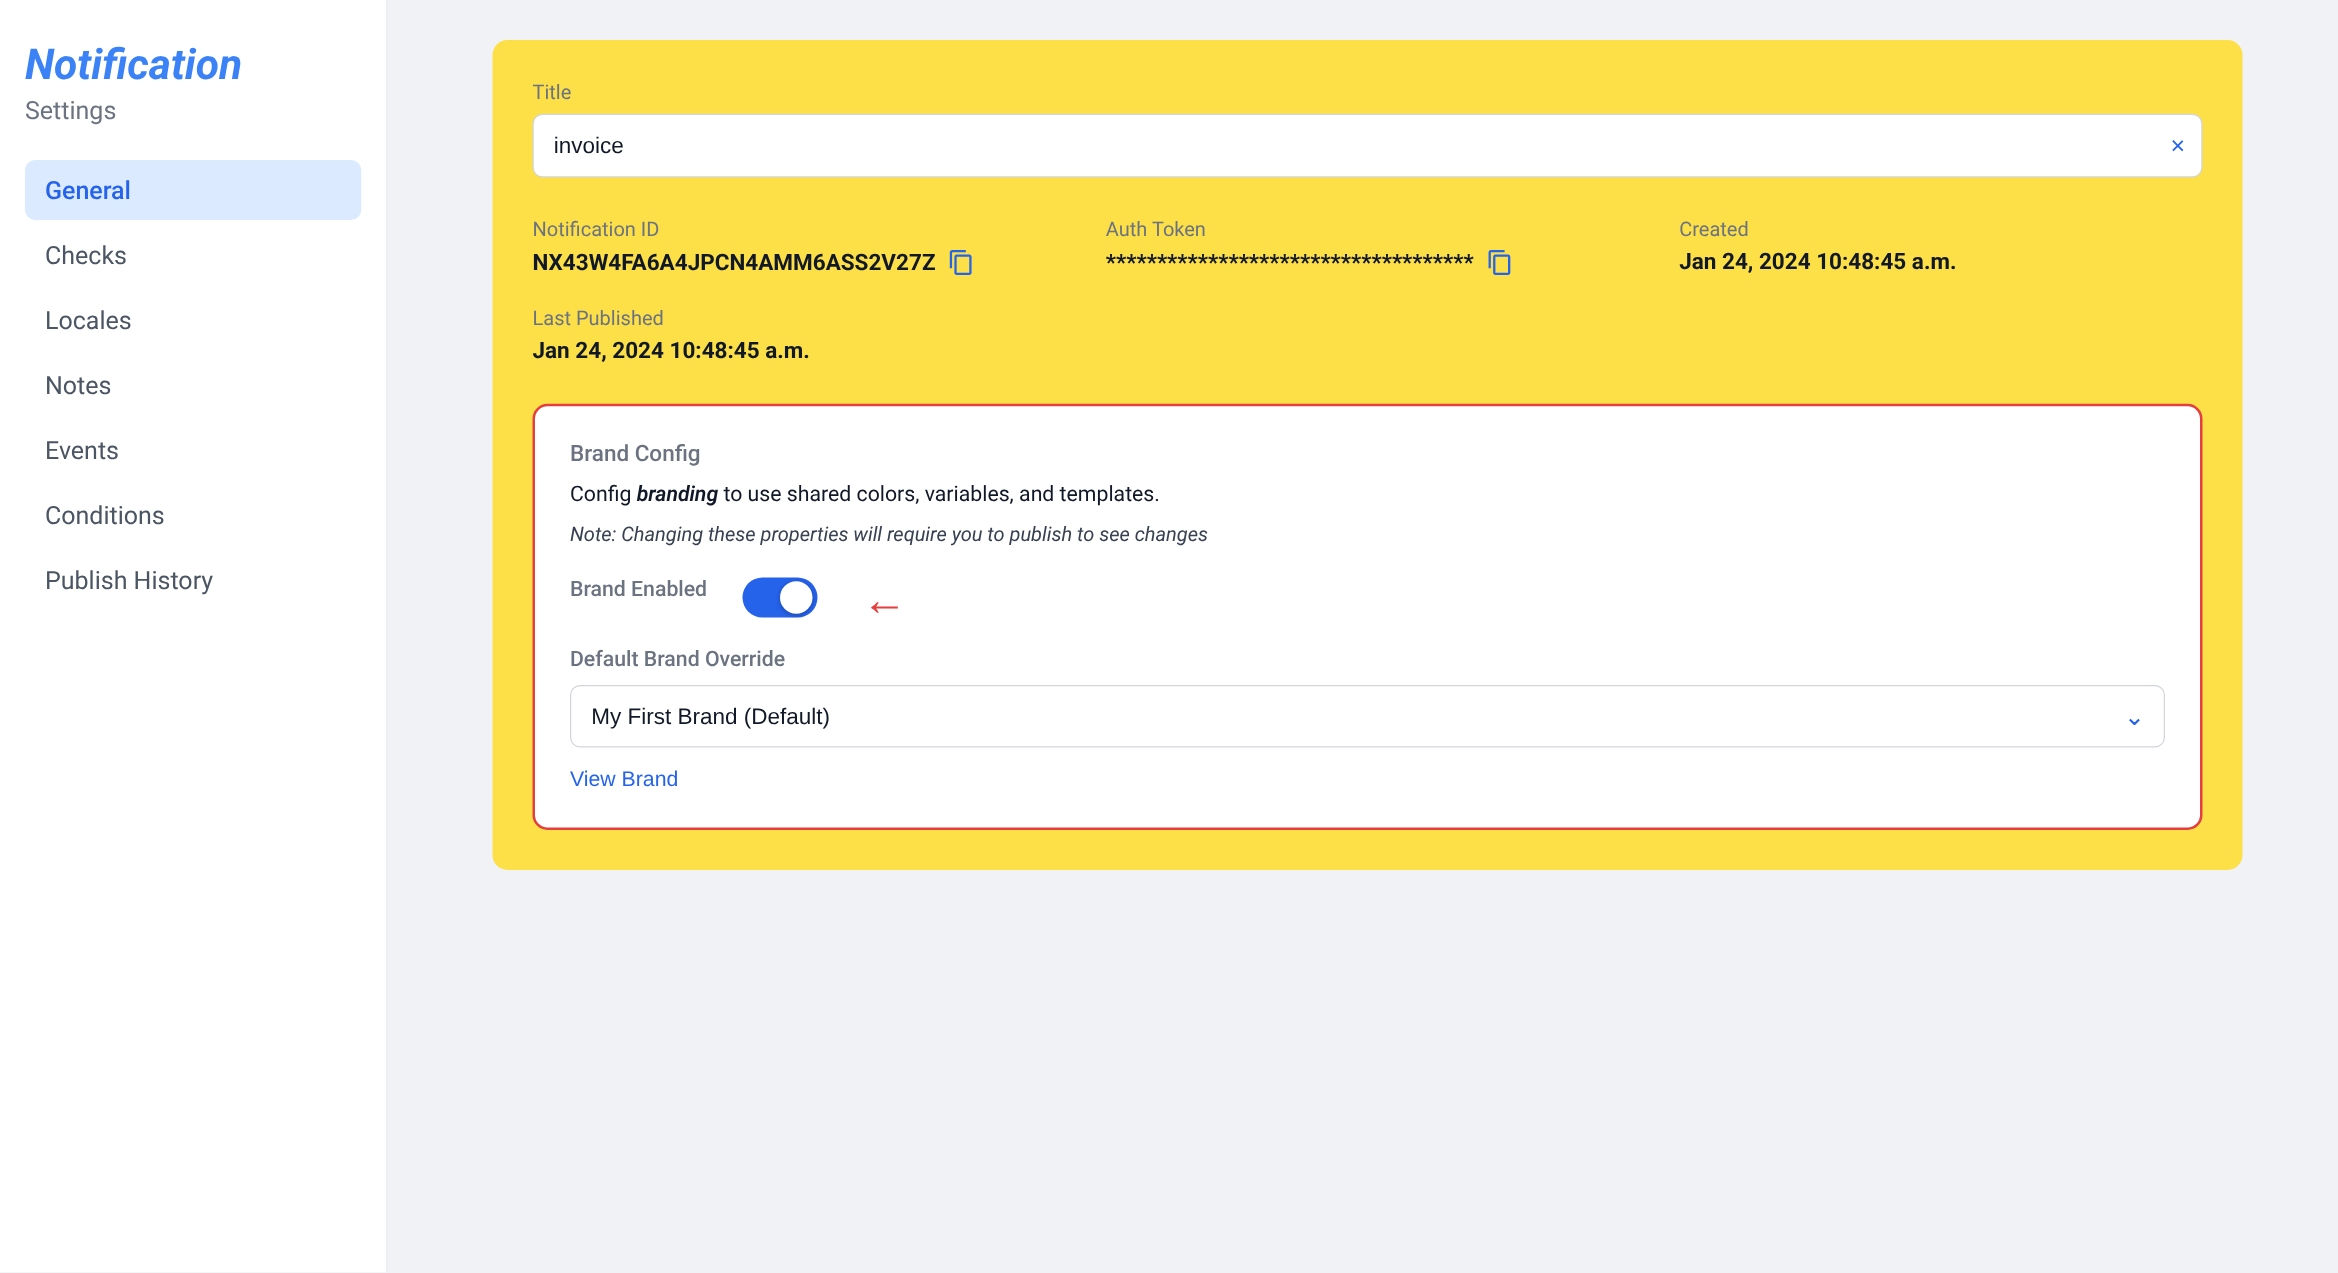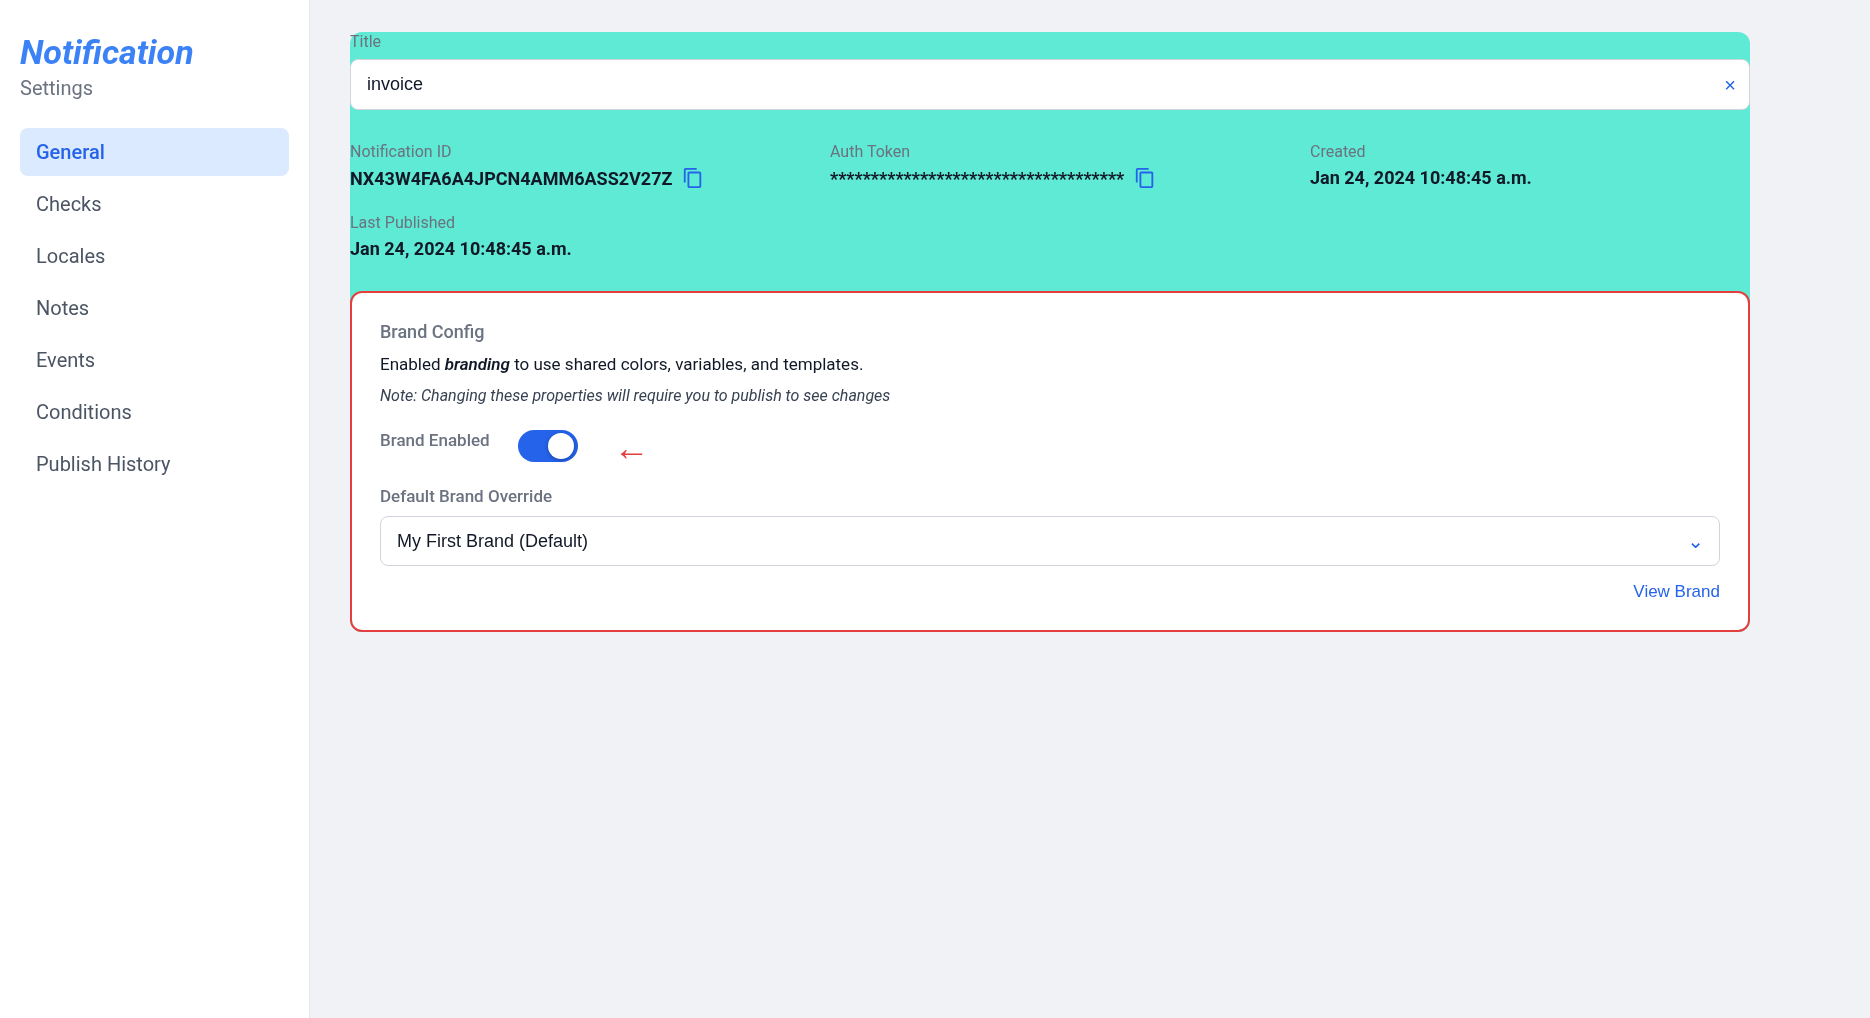--- a/index.html
+++ b/index.html
@@ -57,23 +57,25 @@
     
     .main-content {
       flex: 1;
       background: #f0f2f5;
       padding: 32px 40px;
       overflow-y: auto;
     }
 
     
     .card {
-      background: #5eead4;
+      background: #fde047;
       border-radius: 12px;
+      padding: 32px;
       max-width: 1400px;
+      margin-left: 44px;
     }
 
     
     .field-label {
       font-size: 16px;
       color: #6b7280;
       margin-bottom: 8px;
       font-weight: 400;
     }
 
@@ -230,21 +232,21 @@
       right: 16px;
       top: 50%;
       transform: translateY(-50%);
       pointer-events: none;
       color: #2563eb;
       font-size: 20px;
     }
 
     .view-brand-row {
       display: flex;
-      justify-content: flex-end;
+      justify-content: flex-start;
       margin-top: 16px;
     }
     .view-brand-btn {
       background: none;
       border: none;
       color: #2563eb;
       font-size: 17px;
       font-weight: 500;
       cursor: pointer;
       text-decoration: none;
@@ -324,21 +326,21 @@
       </div>
       <div class="info-item">
         <div class="info-item-label">Last Published</div>
         <div class="info-item-value">Jan 24, 2024 10:48:45 a.m.</div>
       </div>
     </div>
 
     <div class="brand-config-box">
       <div class="brand-config-title">Brand Config</div>
       <div class="brand-config-desc">
-        <span>Enabled </span><em>branding</em><span> to use shared colors, variables, and templates.</span>
+        <span>Config </span><em>branding</em><span> to use shared colors, variables, and templates.</span>
       </div>
       <div class="brand-config-note">Note: Changing these properties will require you to publish to see changes</div>
 
       <div class="brand-enabled-row">
         <span class="brand-enabled-label">Brand Enabled</span>
         <div class="toggle-wrapper">
           <div class="toggle-track">
             <div class="toggle-thumb"></div>
           </div>
         </div>

